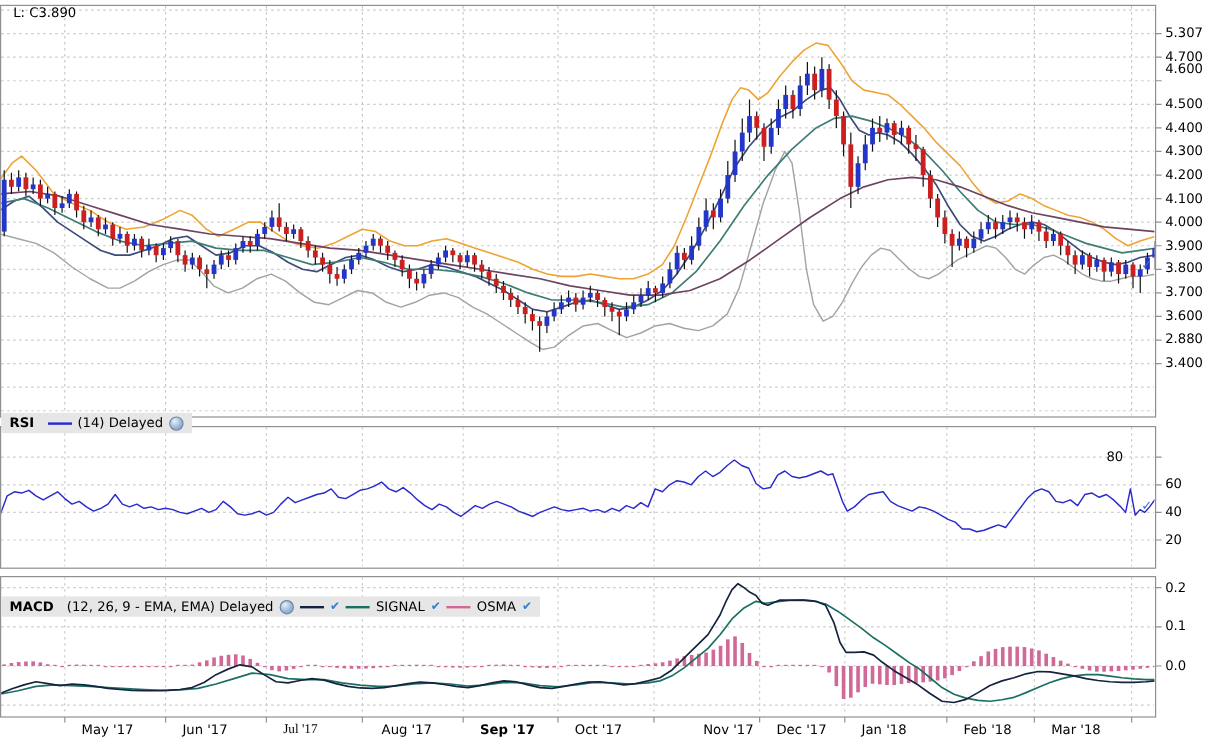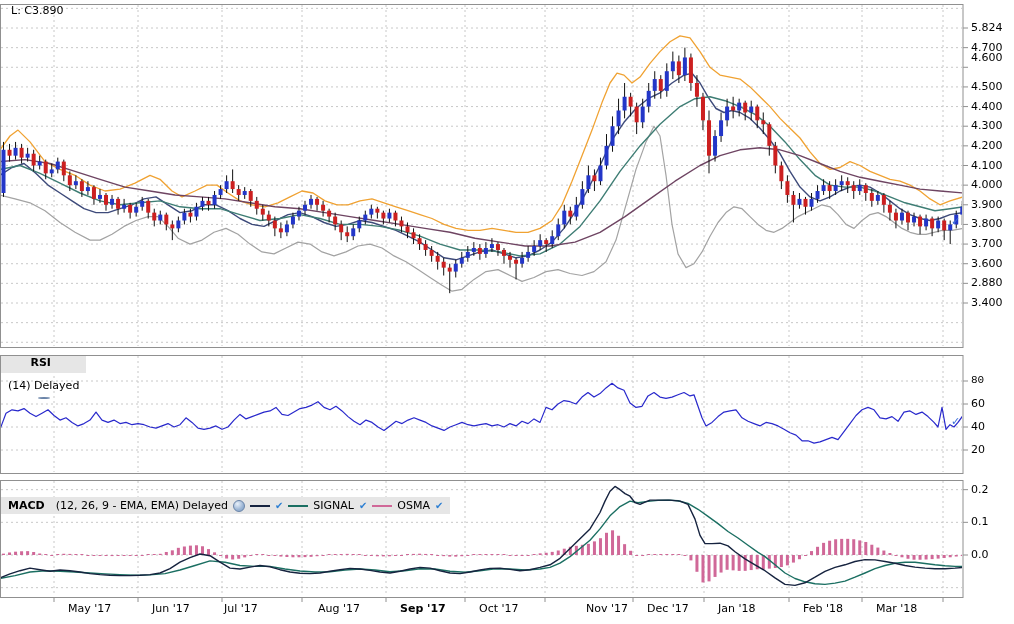--- a/index.html
+++ b/index.html
@@ -3,21 +3,21 @@
 <meta charset="utf-8">
 <style>
   html,body{margin:0;padding:0;background:#fff;}
   #chart{position:relative;width:1014px;height:624px;background:#fff;overflow:hidden;
          font-family:"DejaVu Sans","Liberation Sans",sans-serif;font-size:11px;color:#000;}
   #plot{position:absolute;left:0;top:0;}
   .overlay-label{position:absolute;white-space:nowrap;}
   #last-label{left:11px;top:4px;}
   .legend{position:absolute;display:flex;align-items:center;gap:5px;background:#e6e6e6;
           height:17px;padding:0 7px;white-space:nowrap;}
-  #rsi-legend{left:1px;top:356px;flex-direction:column;}
+  #rsi-legend{left:1px;top:344px;}
   #macd-legend{left:1px;top:497px;}
   .legend b{font-weight:bold;margin-right:6px;}
   .line-sample{display:inline-block;width:20px;height:2px;}
   .globe{display:inline-block;width:10px;height:10px;border-radius:50%;
          border:1px solid #6a84a8;background:radial-gradient(circle at 35% 30%,#e8f0fa,#9ab4d4 60%,#7d9ec7);}
   .check{font-size:10px;line-height:10px;}
   .ax-label{position:absolute;color:#000;}
   .month-label{position:absolute;top:602px;color:#000;}
 </style>
 </head>
@@ -650,51 +650,51 @@
     <span class="check" style="color: rgb(45, 127, 211);">✔</span>
     <span class="line-sample" style="background: rgb(27, 111, 98);"></span>
     <span>SIGNAL</span>
     <span class="check" style="color: rgb(45, 127, 211);">✔</span>
     <span class="line-sample" style="background: rgb(208, 104, 152);"></span>
     <span>OSMA</span>
     <span class="check" style="color: rgb(45, 127, 211);">✔</span>
   </div>
 
   <div id="price-axis">
-      <span class="ax-label" style="left: 971px; top: 21px;">5.824</span>
+      <span class="ax-label" style="left: 971px; top: 21px;">5.307</span>
       <span class="ax-label" style="left: 971px; top: 40.643px;">4.700</span>
       <span class="ax-label" style="left: 971px; top: 51px;">4.600</span>
       <span class="ax-label" style="left: 971px; top: 79.929px;">4.500</span>
       <span class="ax-label" style="left: 971px; top: 99.572px;">4.400</span>
       <span class="ax-label" style="left: 971px; top: 119.215px;">4.300</span>
       <span class="ax-label" style="left: 971px; top: 138.858px;">4.200</span>
       <span class="ax-label" style="left: 971px; top: 158.501px;">4.100</span>
       <span class="ax-label" style="left: 971px; top: 178.144px;">4.000</span>
       <span class="ax-label" style="left: 971px; top: 197.787px;">3.900</span>
       <span class="ax-label" style="left: 971px; top: 217.43px;">3.800</span>
       <span class="ax-label" style="left: 971px; top: 237.073px;">3.700</span>
       <span class="ax-label" style="left: 971px; top: 256.716px;">3.600</span>
       <span class="ax-label" style="left: 971px; top: 276.359px;">2.880</span>
       <span class="ax-label" style="left: 971px; top: 296.002px;">3.400</span>
     </div>
   <div id="rsi-axis">
-      <span class="ax-label" style="left: 971px; top: 374px; font-family: Liberation Mono, monospace;">80</span>
+      <span class="ax-label" style="left: 922px; top: 374px;">80</span>
       <span class="ax-label" style="left: 971px; top: 397px;">60</span>
       <span class="ax-label" style="left: 971px; top: 420px;">40</span>
       <span class="ax-label" style="left: 971px; top: 443px;">20</span>
     </div>
   <div id="macd-axis">
       <span class="ax-label" style="left: 971px; top: 482.66px;">0.2</span>
       <span class="ax-label" style="left: 971px; top: 515.33px;">0.1</span>
       <span class="ax-label" style="left: 971px; top: 548px;">0.0</span>
     </div>
   <div id="time-axis">
       <span class="month-label" style="left: 68px;">May '17</span>
       <span class="month-label" style="left: 152px;">Jun '17</span>
-      <span class="month-label" style="left: 224px;">Jul '17</span>
+      <span class="month-label" style="left: 236px; font-family: Liberation Serif, serif;">Jul '17</span>
       <span class="month-label" style="left: 318px;">Aug '17</span>
       <span class="month-label" style="left: 400px; font-weight: bold;">Sep '17</span>
       <span class="month-label" style="left: 479px;">Oct '17</span>
       <span class="month-label" style="left: 586px;">Nov '17</span>
       <span class="month-label" style="left: 647px;">Dec '17</span>
       <span class="month-label" style="left: 718px;">Jan '18</span>
       <span class="month-label" style="left: 803px;">Feb '18</span>
       <span class="month-label" style="left: 876px;">Mar '18</span>
     </div>
 </div>

